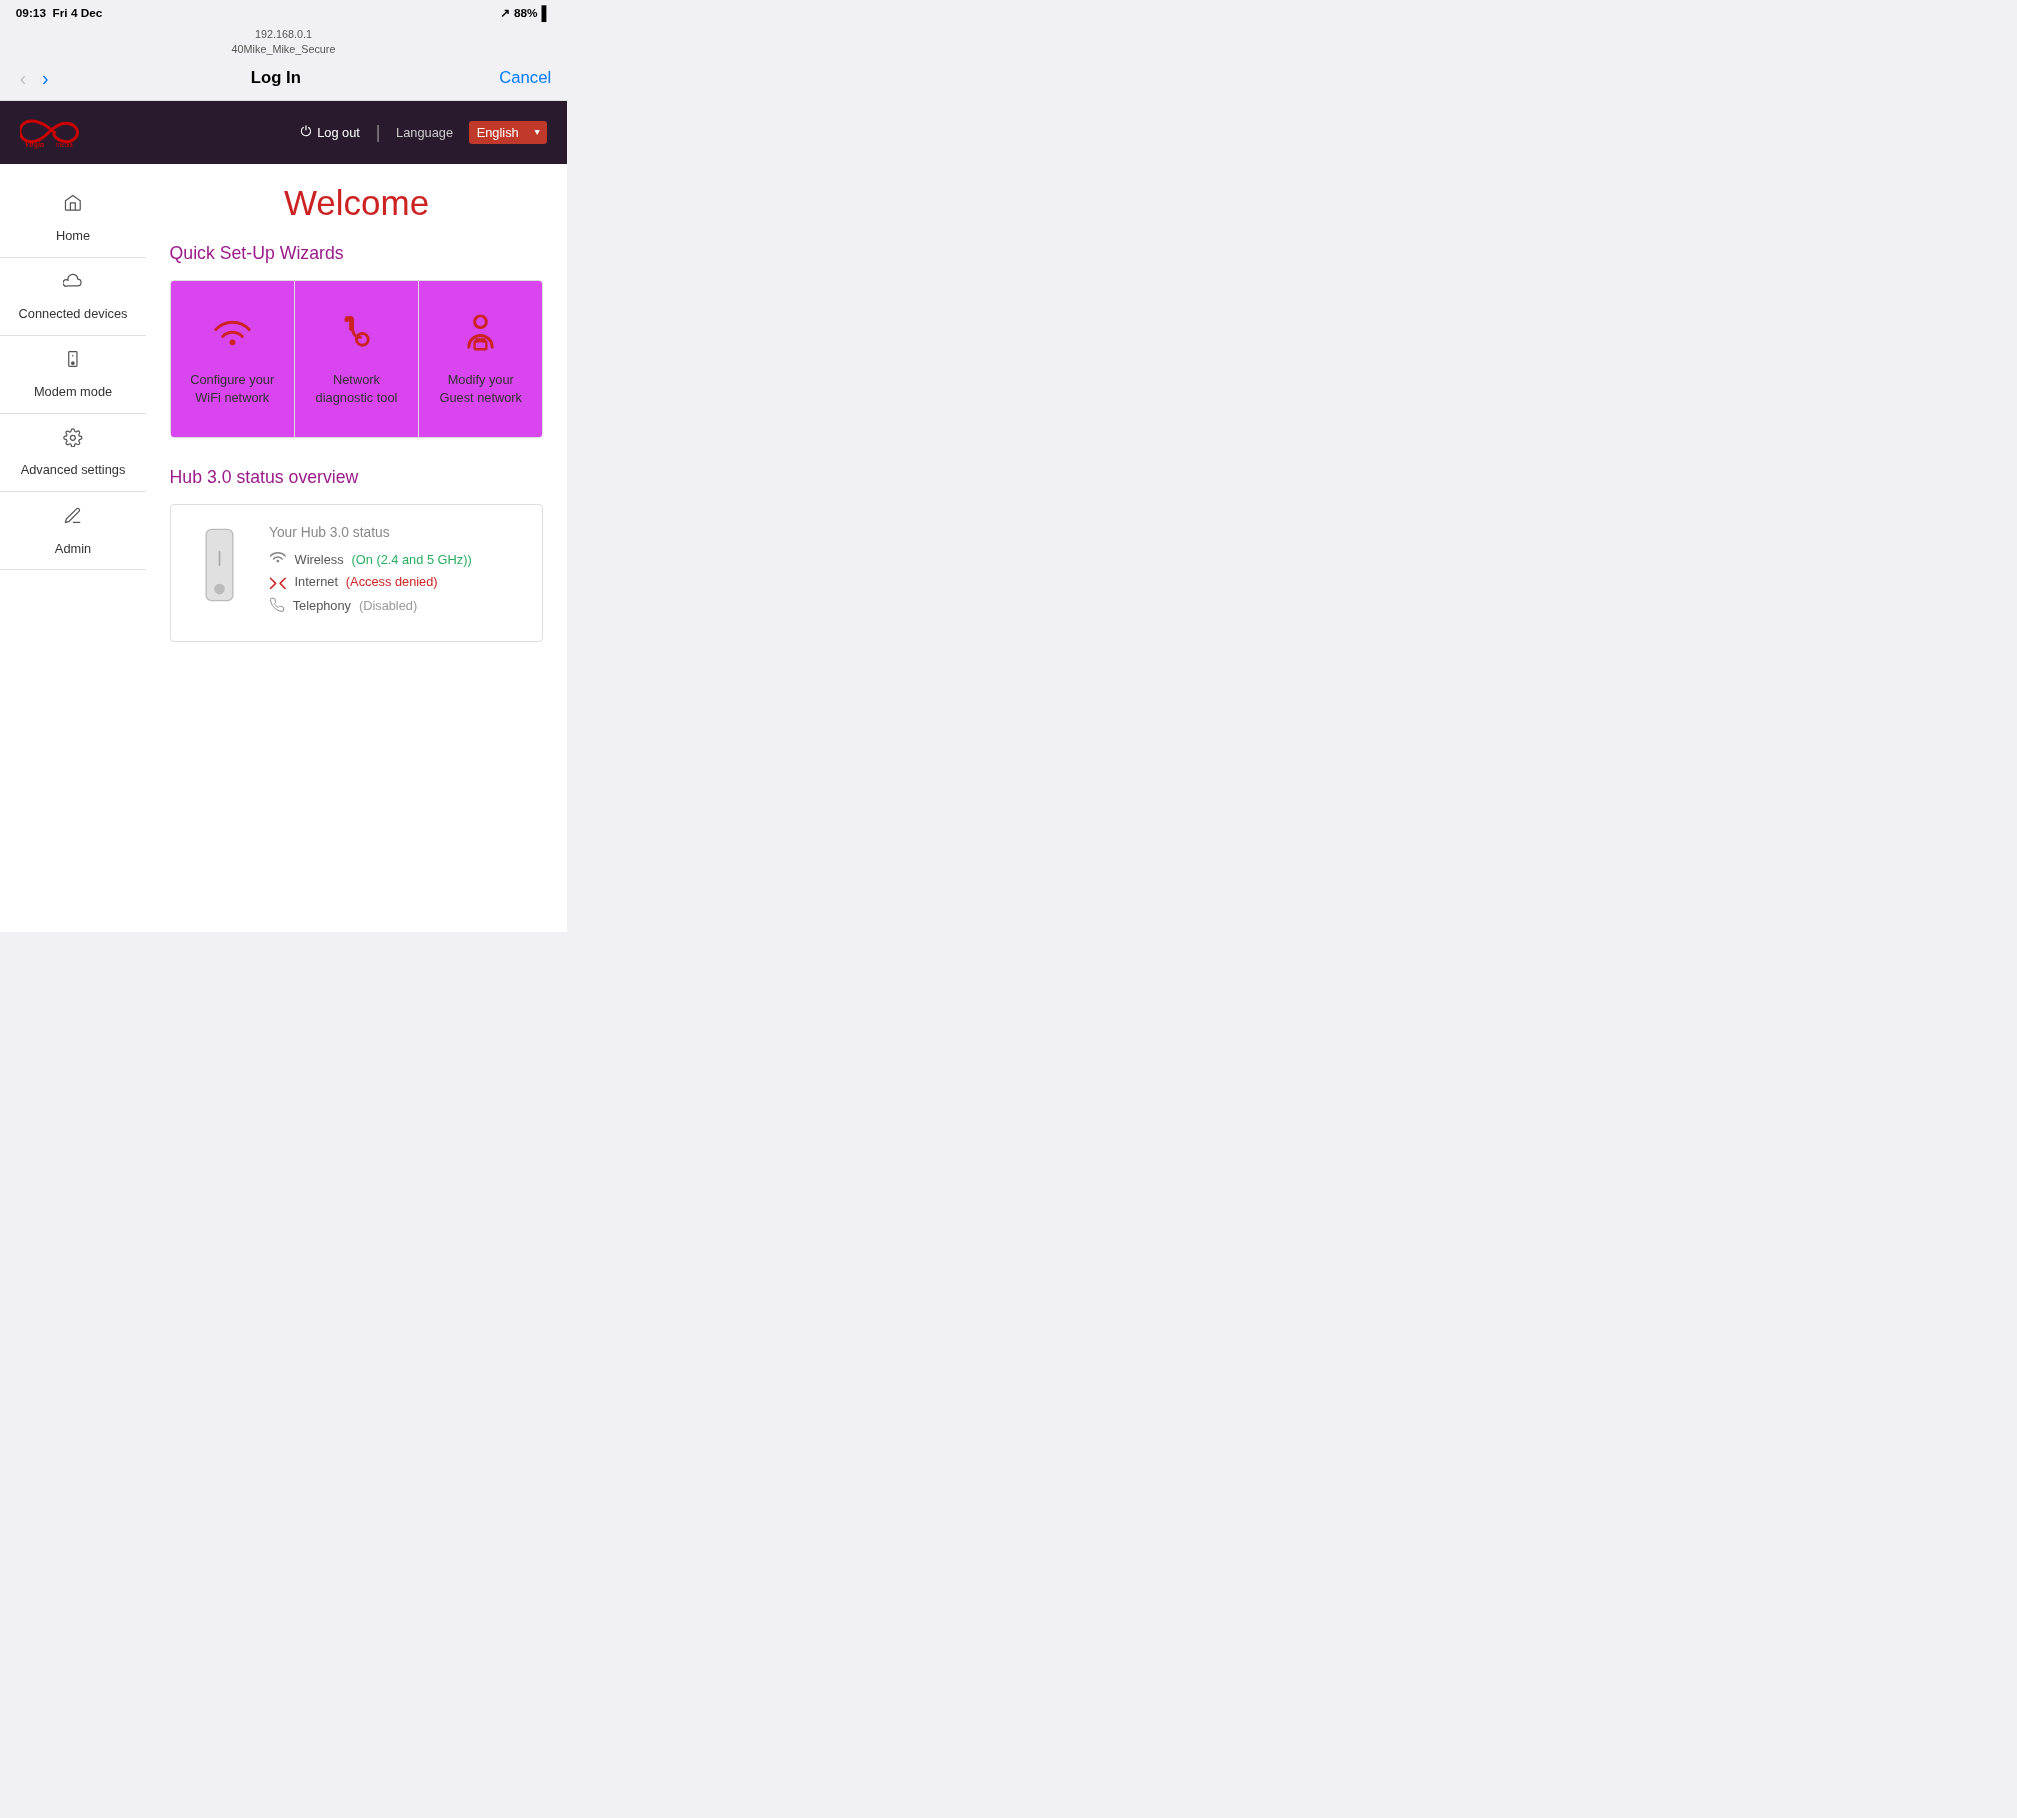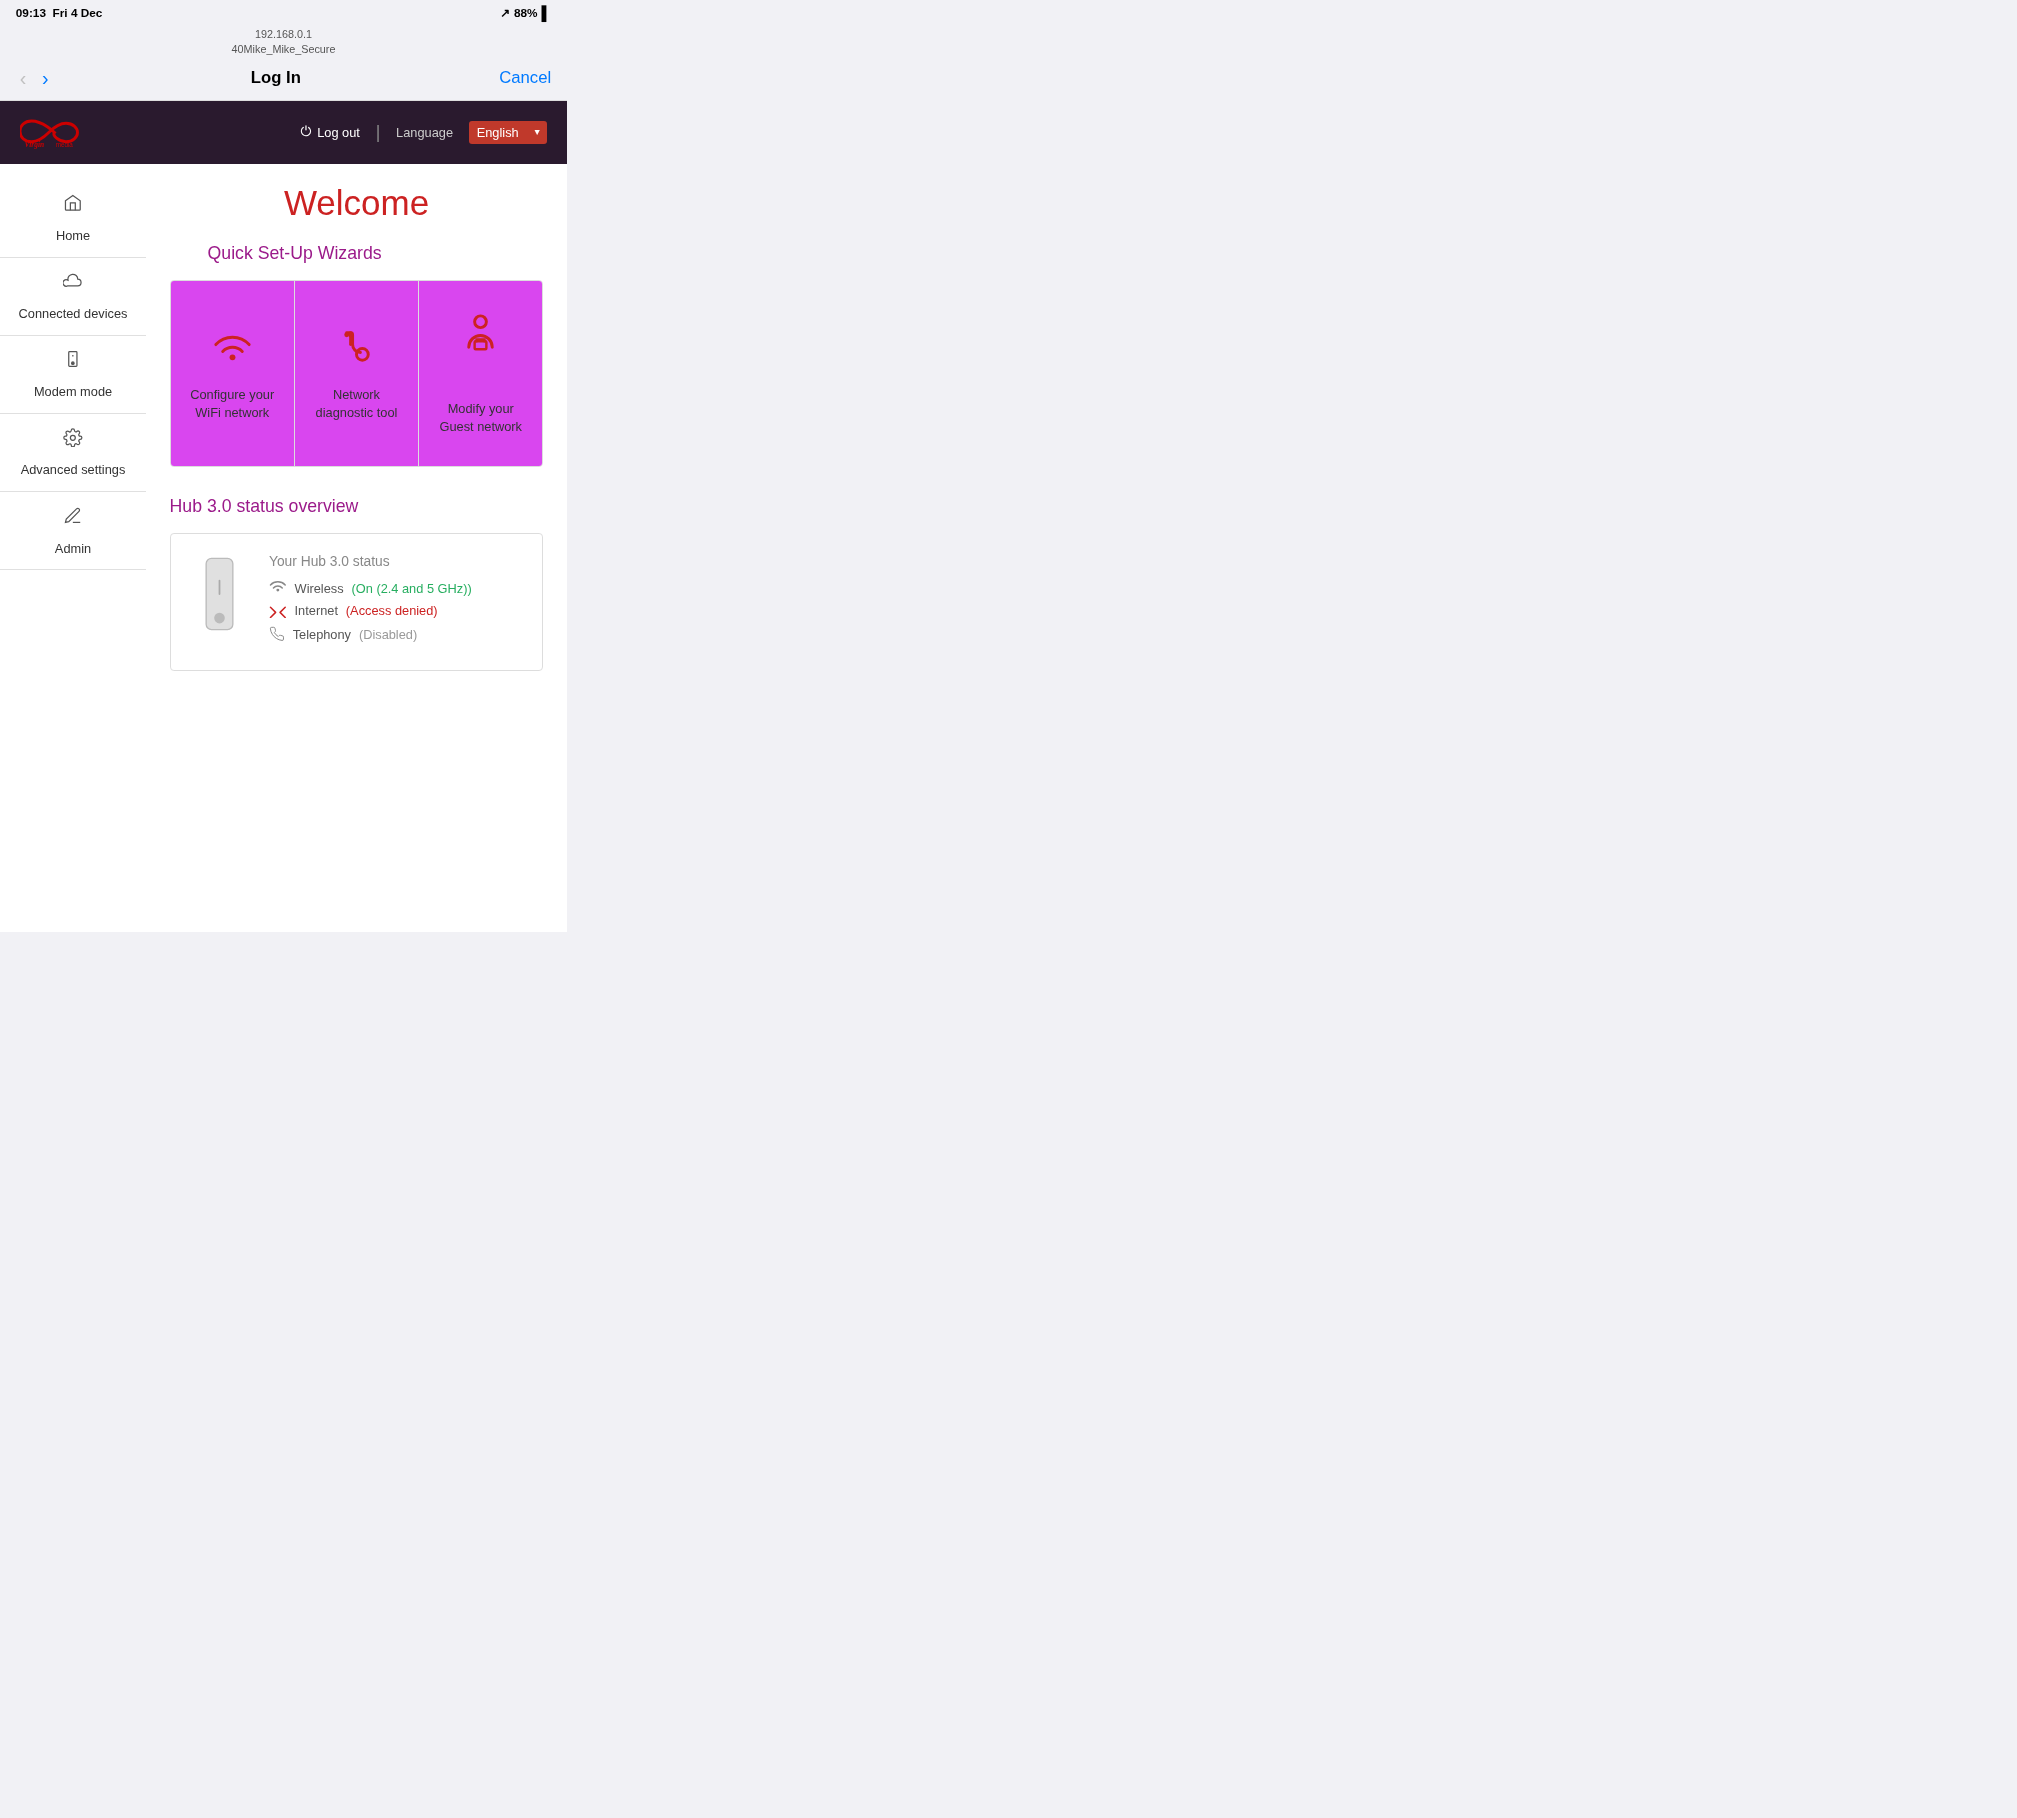--- a/index.html
+++ b/index.html
@@ -162,21 +162,20 @@
       text-align: center;
       margin-bottom: 19.7px;
       font-weight: 300;
     }
 
     .section-title {
       font-size: 17.7px;
       color: #9b1a8a;
       margin-bottom: 15.8px;
       font-weight: 400;
-      margin-left: 38px;
     }
 
     
     .wizard-cards {
       display: flex;
       gap: 0;
       border: 1px solid #ddd;
       border-radius: 3.9px;
       overflow: hidden;
       margin-bottom: 29.6px;
@@ -186,21 +185,21 @@
       display: flex;
       flex-direction: column;
       align-items: center;
       justify-content: center;
       padding: 29.6px 15.8px;
       text-align: center;
       border-right: 1px solid #ddd;
       cursor: pointer;
       background: #d946ef;
     }
-    .wizard-card:last-child { border-right: none; gap: 29px; }
+    .wizard-card:last-child { border-right: none; }
     .wizard-card-label { font-size: 12.8px; color: #333; line-height: 1.4; }
 
     
     .wifi-icon-svg, .diagnostic-icon-svg, .guest-icon-svg {
       width: 47px;
       height: 47px;
       margin-bottom: 13.8px;
     }
 
     

